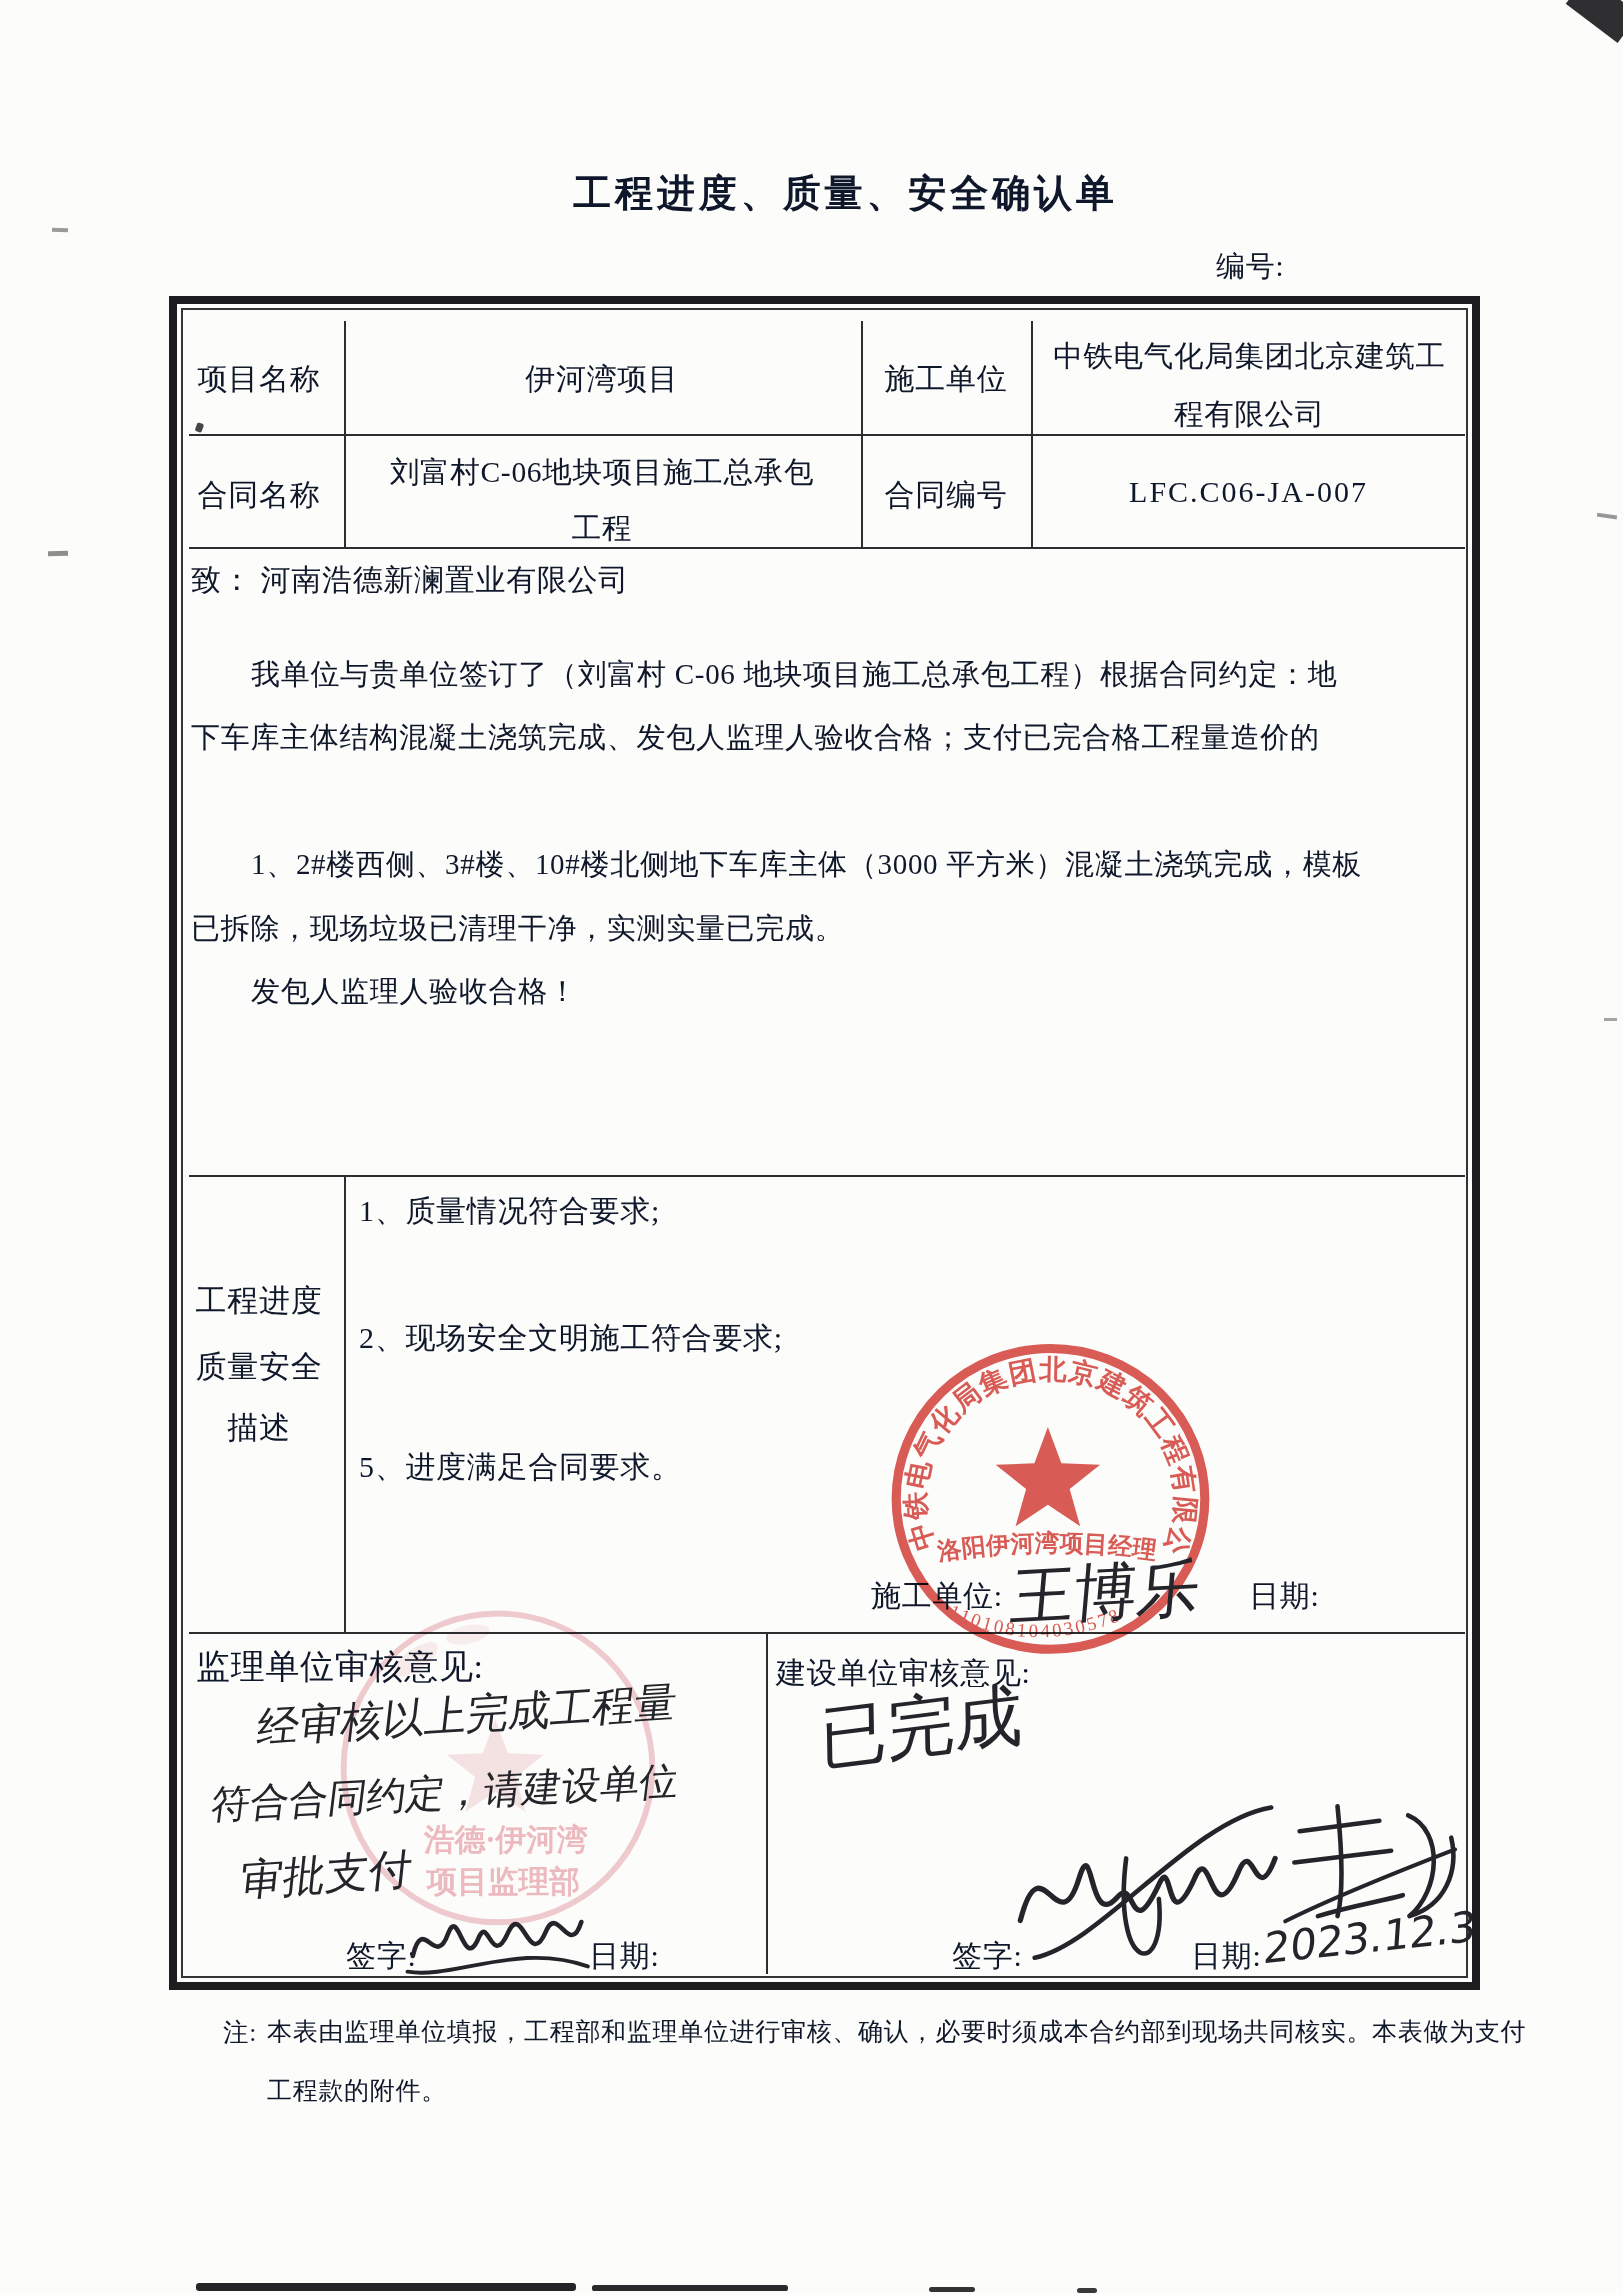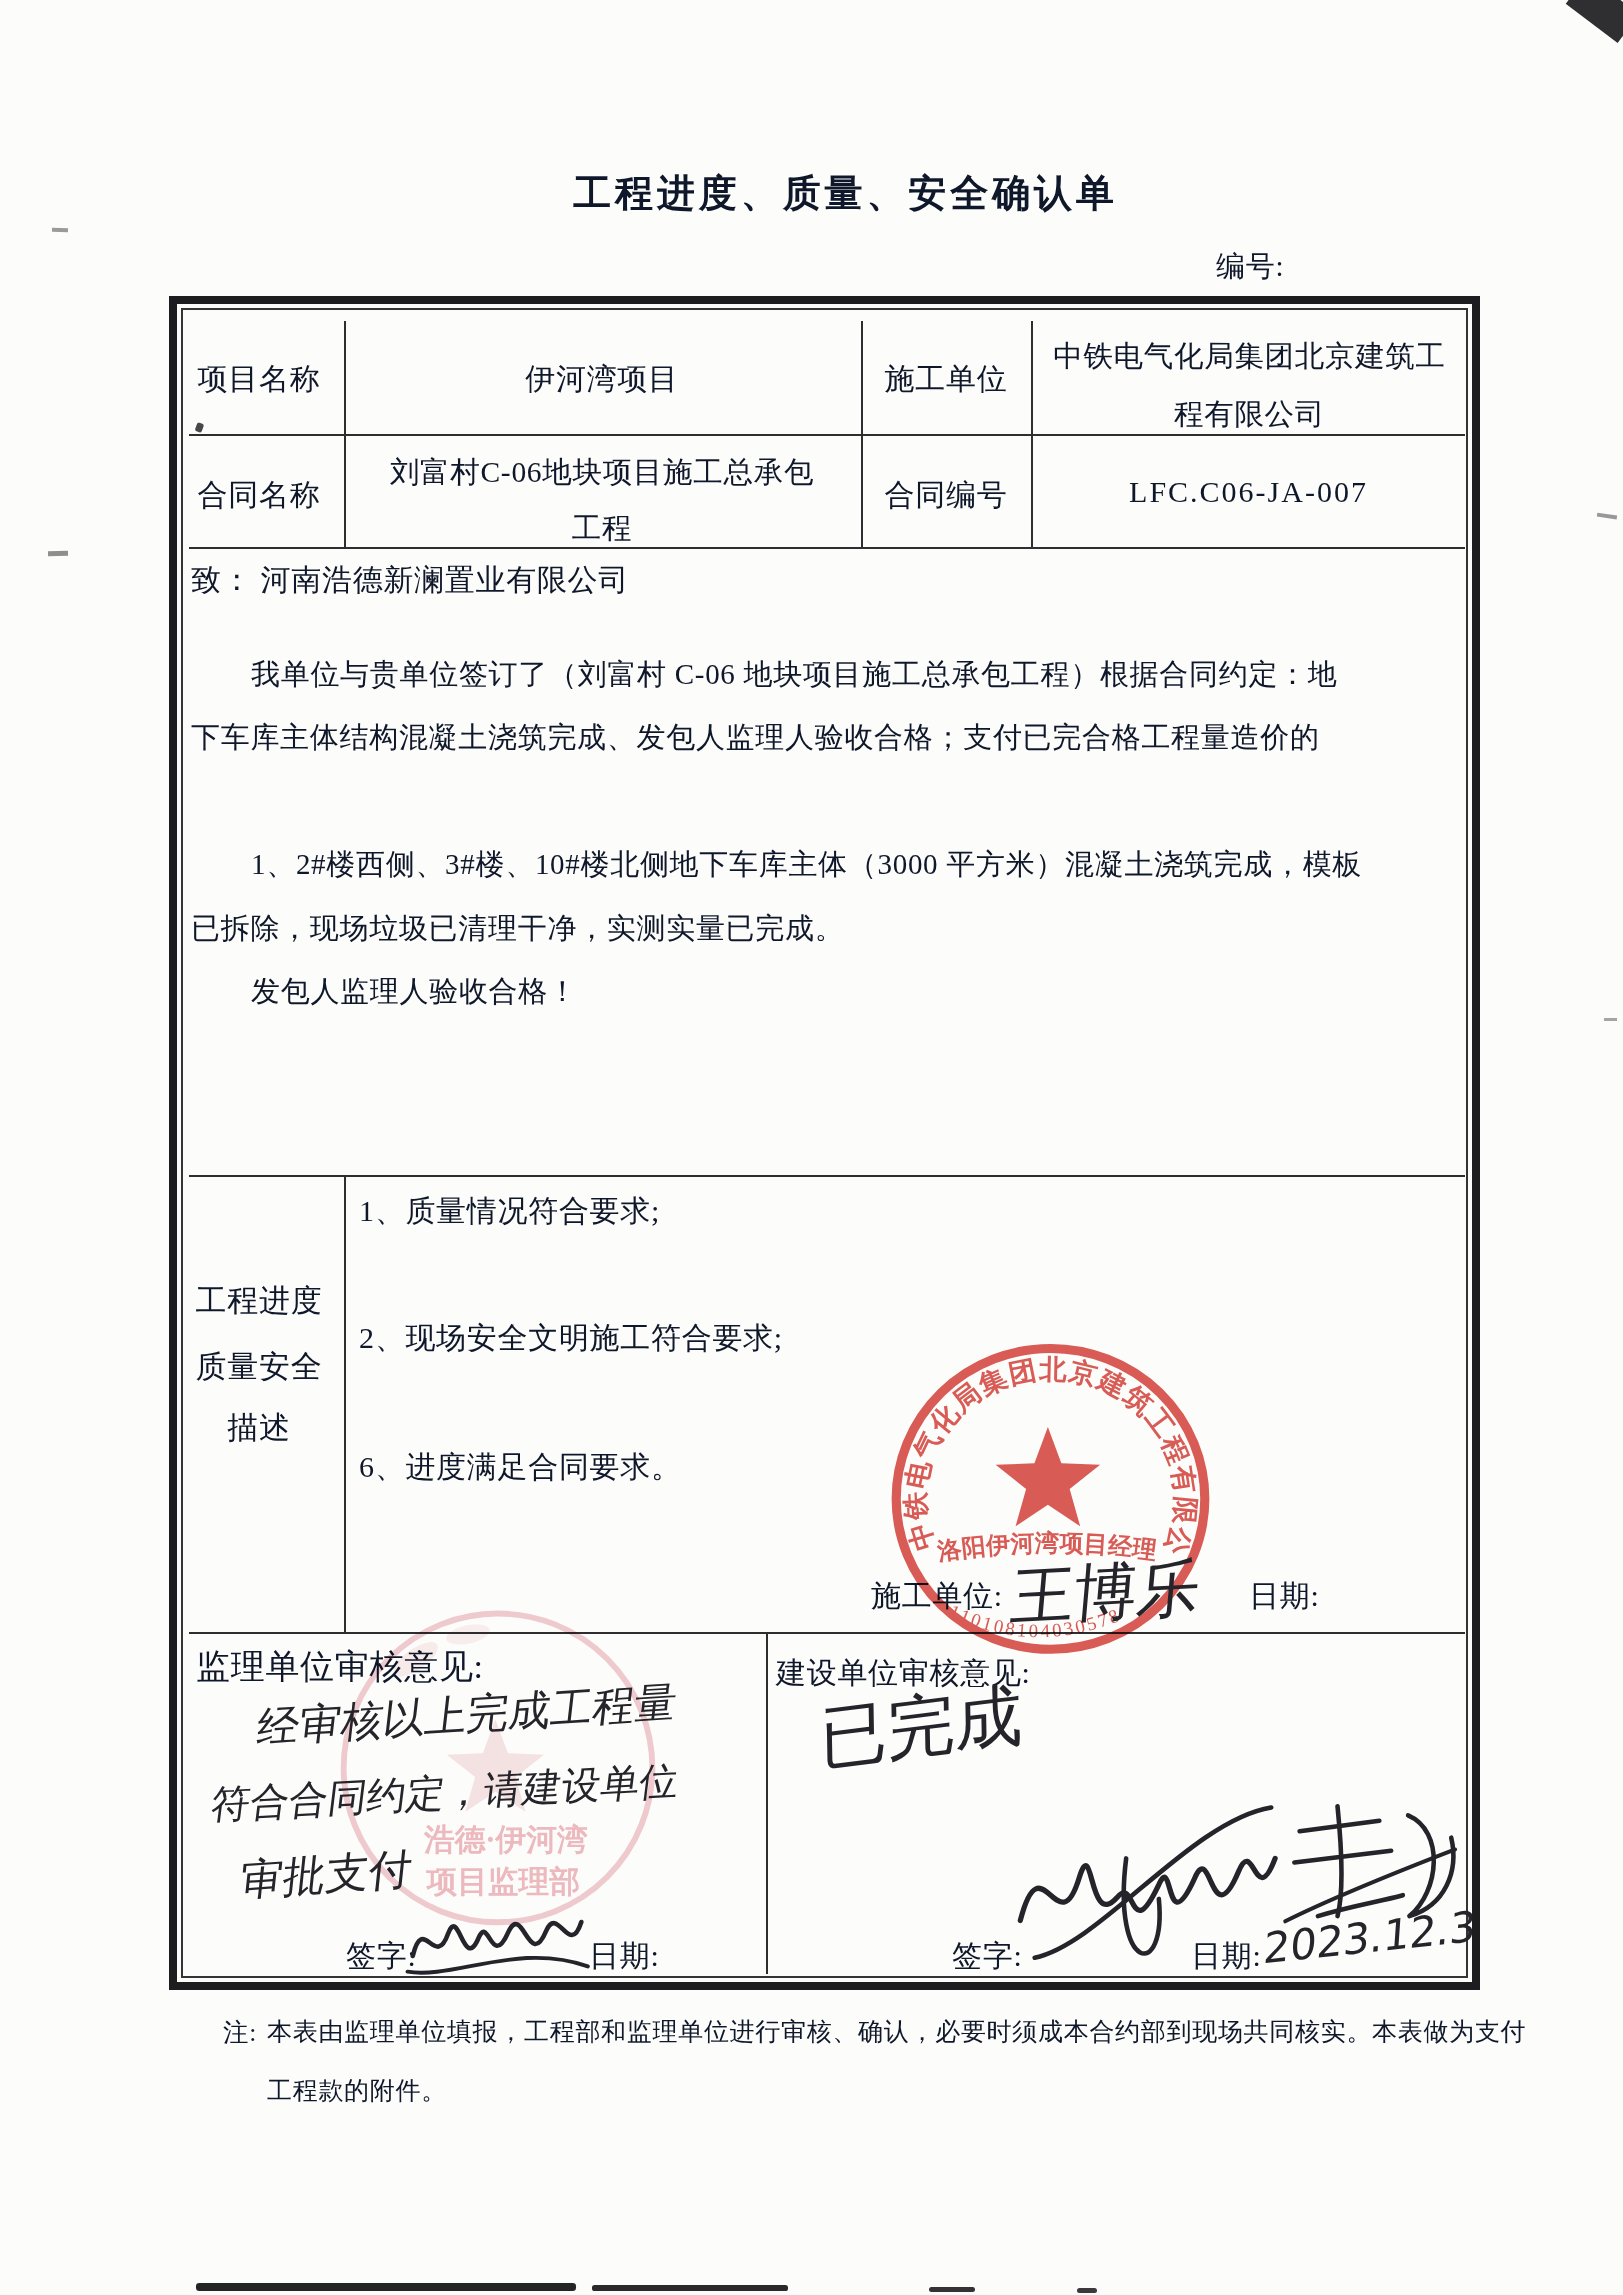--- a/index.html
+++ b/index.html
@@ -63,21 +63,21 @@
   <div class="abs printed" style="left:251px; top:845px; font-size:29px;">1、2#楼西侧、3#楼、10#楼北侧地下车库主体（3000 平方米）混凝土浇筑完成，模板</div>
   <div class="abs printed" style="left:191px; top:909px; font-size:29px;">已拆除，现场垃圾已清理干净，实测实量已完成。</div>
   <div class="abs printed" style="left:251px; top:972px; font-size:29px;">发包人监理人验收合格！</div>
 
   <div class="abs ctr printed" style="left:175px; top:1280px; width:168px; font-size:31px;">工程进度</div>
   <div class="abs ctr printed" style="left:175px; top:1346px; width:168px; font-size:31px;">质量安全</div>
   <div class="abs ctr printed" style="left:175px; top:1407px; width:168px; font-size:31px;">描述</div>
 
   <div class="abs printed" style="left:359px; top:1191px; font-size:30px;">1、质量情况符合要求;</div>
   <div class="abs printed" style="left:359px; top:1318px; font-size:30px;">2、现场安全文明施工符合要求;</div>
-  <div class="abs printed" style="left:359px; top:1447px; font-size:30px;">6、进度满足合同要求。</div>
+  <div class="abs printed" style="left:359px; top:1447px; font-size:30px;">5、进度满足合同要求。</div>
 
   <div class="abs printed" style="left:871px; top:1576px; font-size:30px;">施工单位:</div>
   <div class="abs printed" style="left:1249px; top:1576px; font-size:30px;">日期:</div>
 
   <svg class="abs stamp" style="left:889px; top:1343px; opacity:0.88;" width="323" height="313" viewBox="0 0 494 478">
     <defs>
       <path id="arcTop" d="M 73,316 A 192,184 0 1 1 421,316" fill="none"></path>
       <path id="arcMid" d="M 72,332 Q 247,304 422,332" fill="none"></path>
       <path id="arcNum" d="M 72,408 Q 247,500 422,388" fill="none"></path>
     </defs>

